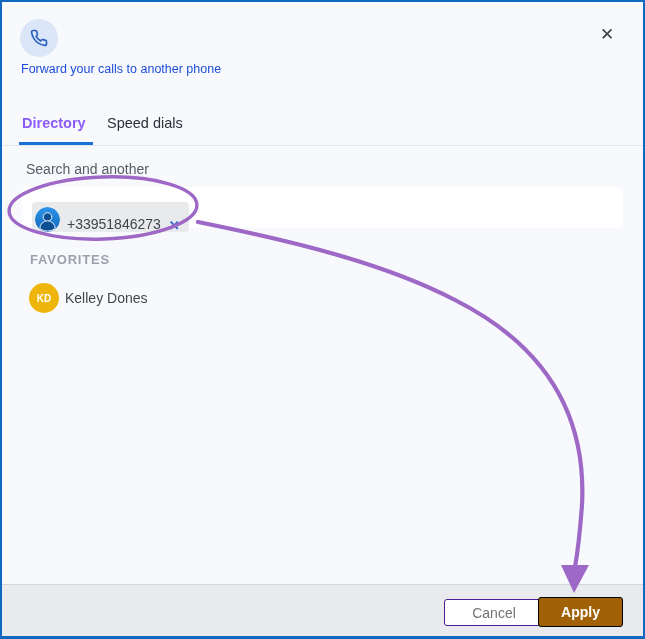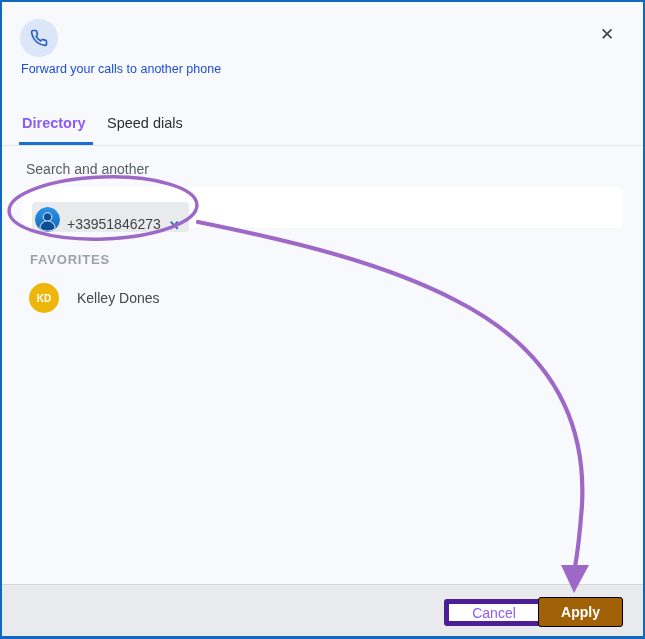--- a/index.html
+++ b/index.html
@@ -29,28 +29,28 @@
   .chip-avatar{width:25px;height:25px;border-radius:50%;flex:0 0 auto;}
   .chip-number{margin-left:7px;font-size:14px;color:#40444a;}
   .chip-remove{margin-left:8px;border:none;background:transparent;color:#2468cc;font-weight:bold;
     font-size:13px;cursor:pointer;padding:0;line-height:1;}
 
   
   .fav-header{position:absolute;left:28px;top:250px;font-size:13px;font-weight:bold;color:#9ba1ad;letter-spacing:.8px;}
   .contact-row{position:absolute;left:27px;top:279px;width:320px;height:34px;display:flex;align-items:center;cursor:pointer;}
   .contact-avatar{width:30px;height:30px;border-radius:50%;color:#fff;font-size:10px;font-weight:bold;
     display:flex;align-items:center;justify-content:center;flex:0 0 auto;}
-  .contact-text{margin-left:18px;display:flex;flex-direction:column;}
+  .contact-text{margin-left:6px;display:flex;flex-direction:column;}
   .contact-name{font-size:14px;color:#43464c;line-height:16px;}
   .contact-company{font-size:12.5px;color:#abb0ba;line-height:15px;}
 
   
   .footer{position:absolute;left:0;top:582px;width:100%;height:52px;background:#e9eaed;border-top:1px solid #d4d5d8;}
   .btn-cancel{position:absolute;left:442px;top:14px;width:100px;height:27px;background:#ffffff;
-    border:5px solid #4c1d95;border-radius:3px;font-size:14px;color:#8b5cf6;cursor:pointer;font-family:inherit;}
+    border:1px solid #4c1d95;border-radius:3px;font-size:14px;color:#737373;cursor:pointer;font-family:inherit;}
   .btn-apply{position:absolute;left:536px;top:12px;width:85px;height:30px;background:#a16207;
     border:1px solid #000000;border-radius:3px;font-size:14px;font-weight:bold;color:#ffffff;cursor:pointer;font-family:inherit;}
 
   .annotation{position:absolute;left:0;top:0;width:641px;height:634px;pointer-events:none;}
 </style>
 </head>
 <body>
 
 <div class="frame">
   <div class="dialog">

